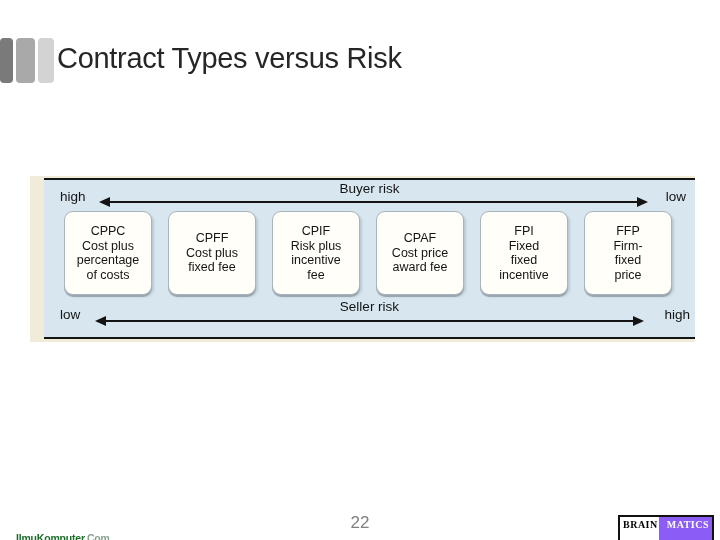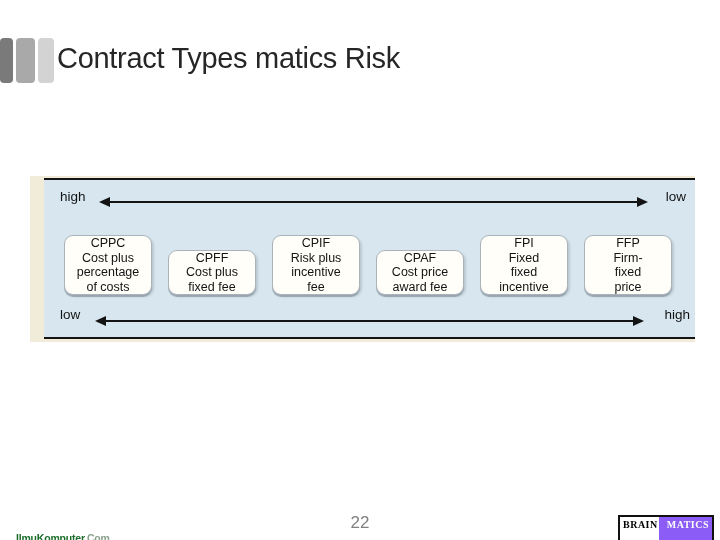--- a/index.html
+++ b/index.html
@@ -83,21 +83,21 @@
     width: 0; height: 0;
     border-top: 5px solid transparent;
     border-bottom: 5px solid transparent;
     border-left: 11px solid #141414;
   }
 
   
   .boxes {
     position: absolute;
     left: 20px; right: 23px; top: 31px; height: 84px;
-    display: flex; gap: 16px; align-items: flex-end;
+    display: flex; gap: 16px;
   }
   .cbox {
     flex: 1;
     background: #fffef8;
     border: 1px solid #a9b3b9;
     border-radius: 9px;
     box-shadow: 0 2px 0 rgba(125,135,145,0.55), 2px 2px 2px rgba(125,135,145,0.30);
     display: flex; align-items: center; justify-content: center;
     text-align: center;
     font-size: 12.5px;
@@ -131,25 +131,26 @@
   .bm-right { background: #8b5cf6; color: #ffffff; padding: 0 3px 0 8px; }
 </style>
 </head>
 <body>
 
 <div class="slide">
 
   <span class="deco-sq sq1"></span>
   <span class="deco-sq sq2"></span>
   <span class="deco-sq sq3"></span>
-  <div class="slide-title">Contract Types matics Risk</div>
+  <div class="slide-title">Contract Types versus Risk</div>
 
   <div class="figure">
     <div class="band">
 
+      <div class="axis-caption caption-buyer">Buyer risk</div>
       <span class="end-label lbl-high-tl">high</span>
       <span class="end-label lbl-low-tr">low</span>
       <div class="arrow arrow-top">
         <span class="head-left"></span>
         <span class="shaft"></span>
         <span class="head-right"></span>
       </div>
 
       <div class="boxes">
         <div class="cbox">CPPC
@@ -169,20 +170,21 @@
         <div class="cbox">FPI
 Fixed
 fixed
 incentive</div>
         <div class="cbox">FFP
 Firm-
 fixed
 price</div>
       </div>
 
+      <div class="axis-caption caption-seller">Seller risk</div>
       <span class="end-label lbl-low-bl">low</span>
       <span class="end-label lbl-high-br">high</span>
       <div class="arrow arrow-bottom">
         <span class="head-left"></span>
         <span class="shaft"></span>
         <span class="head-right"></span>
       </div>
 
     </div>
   </div>

